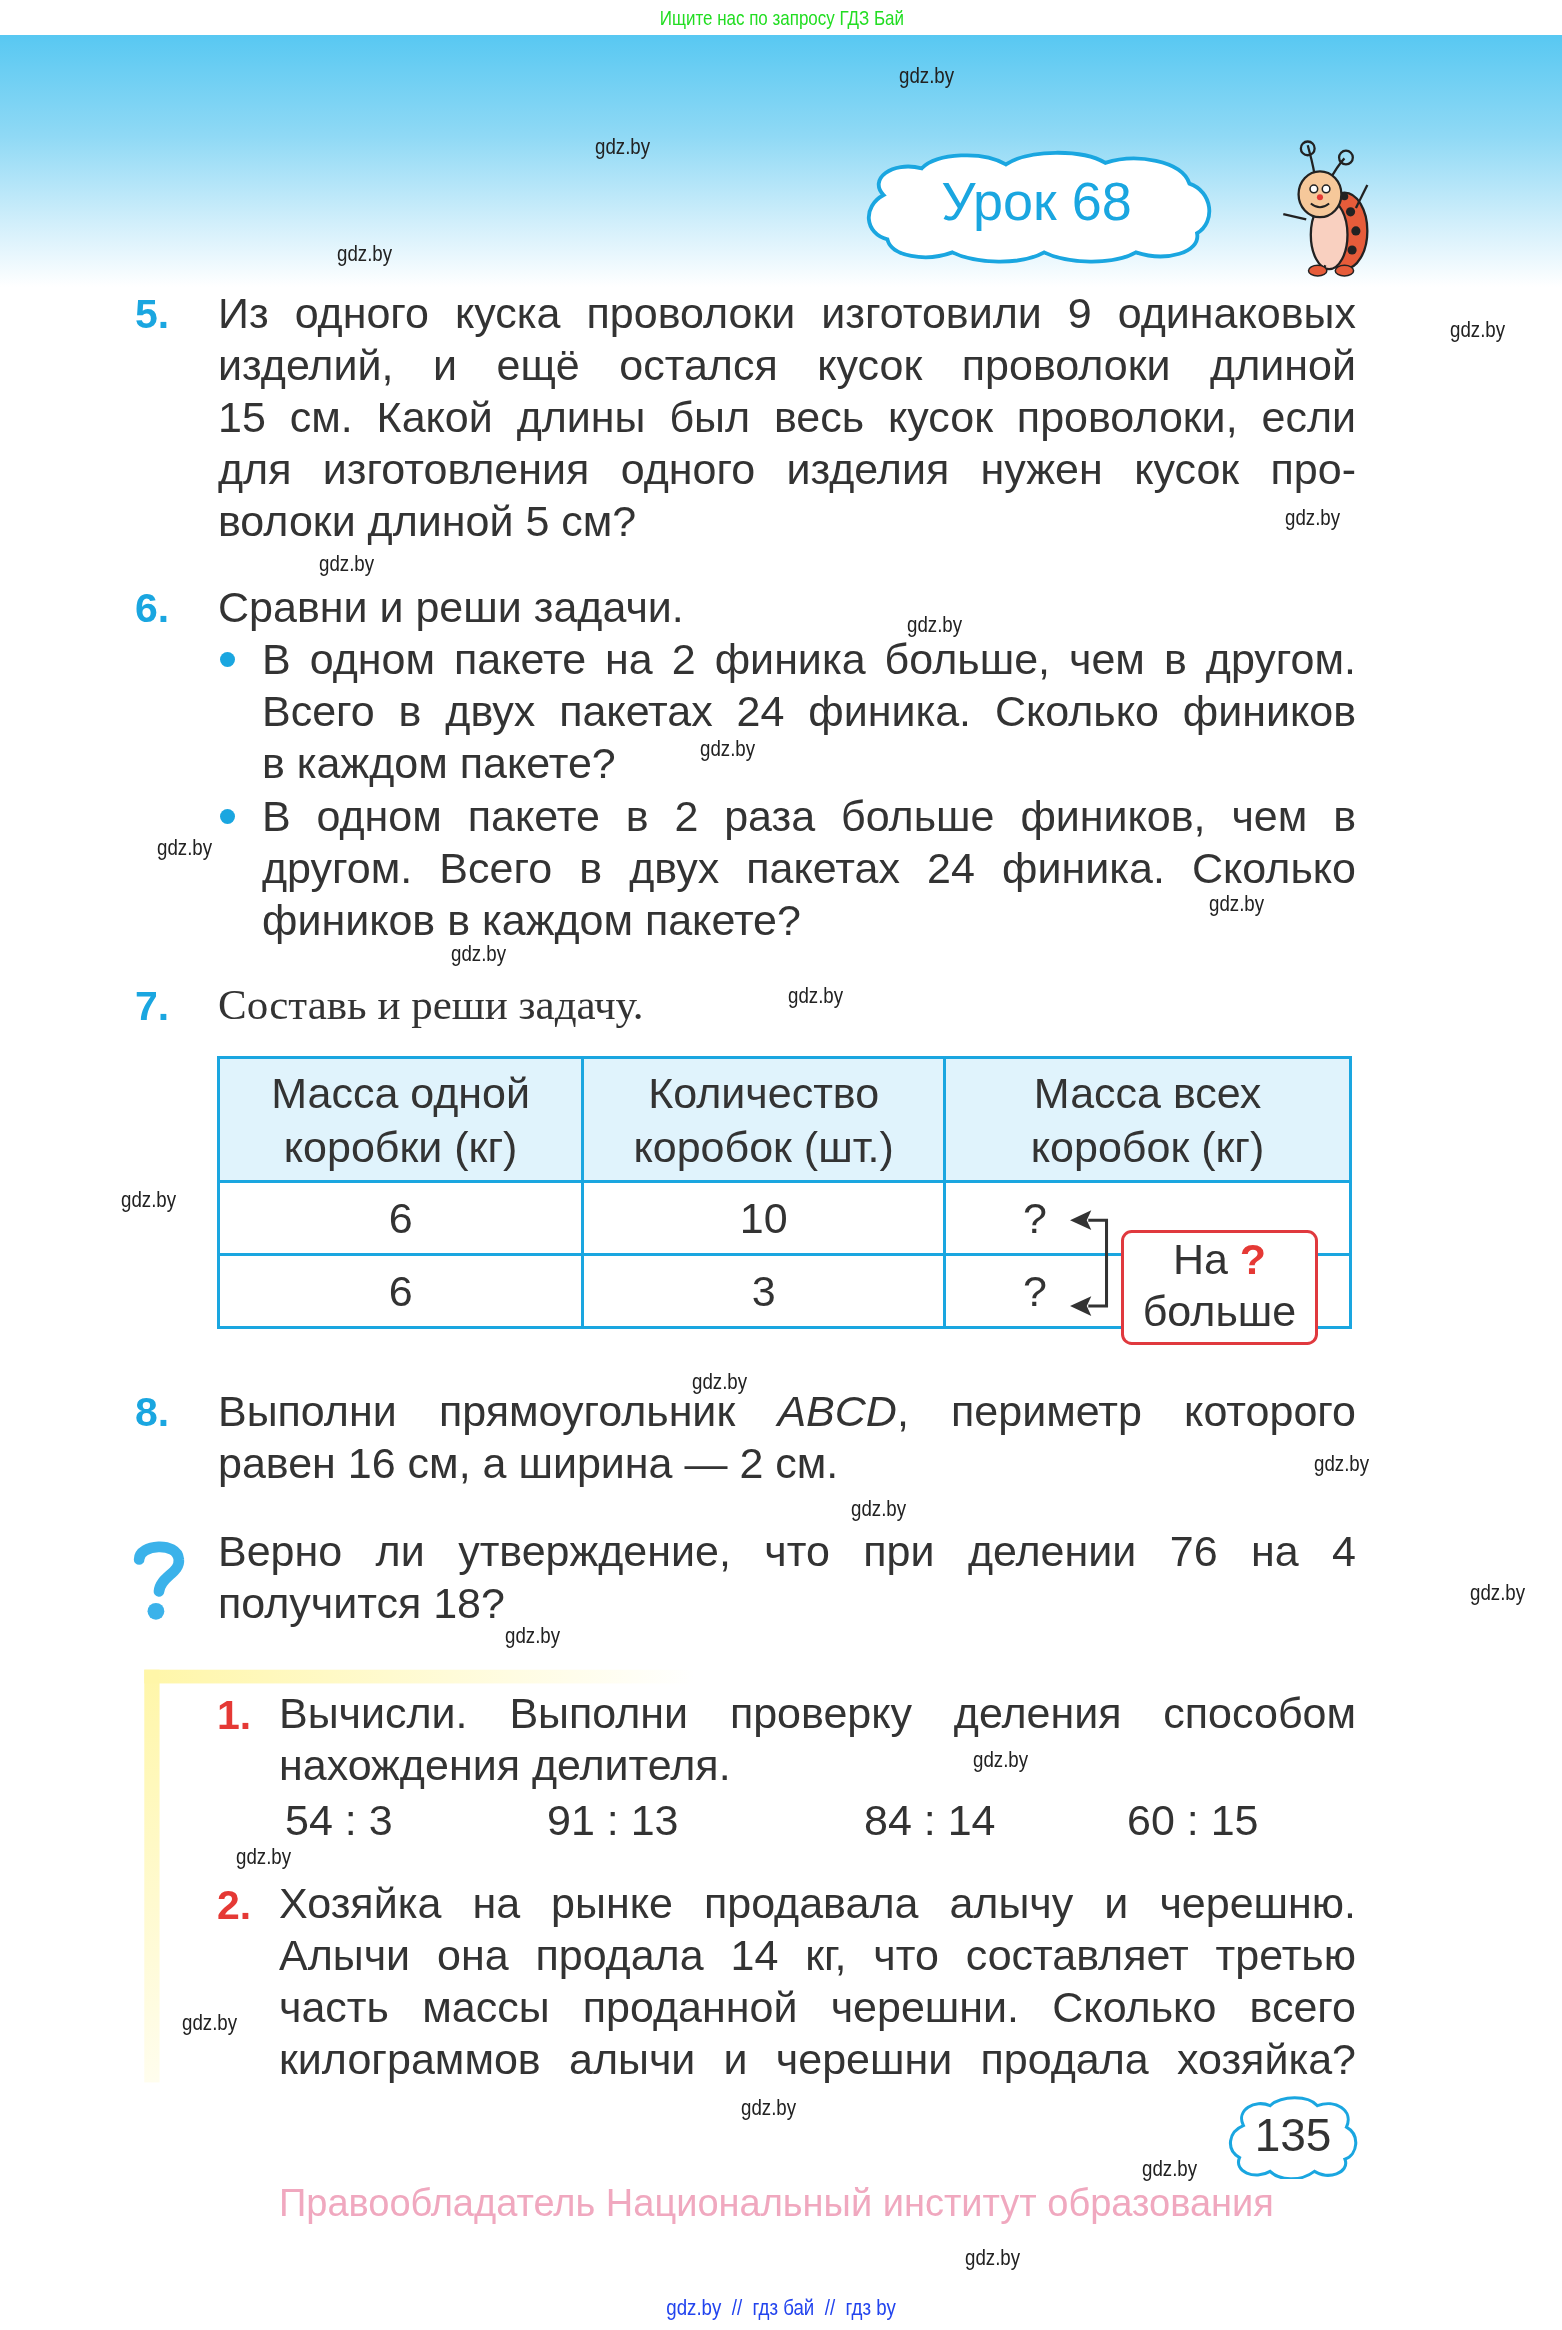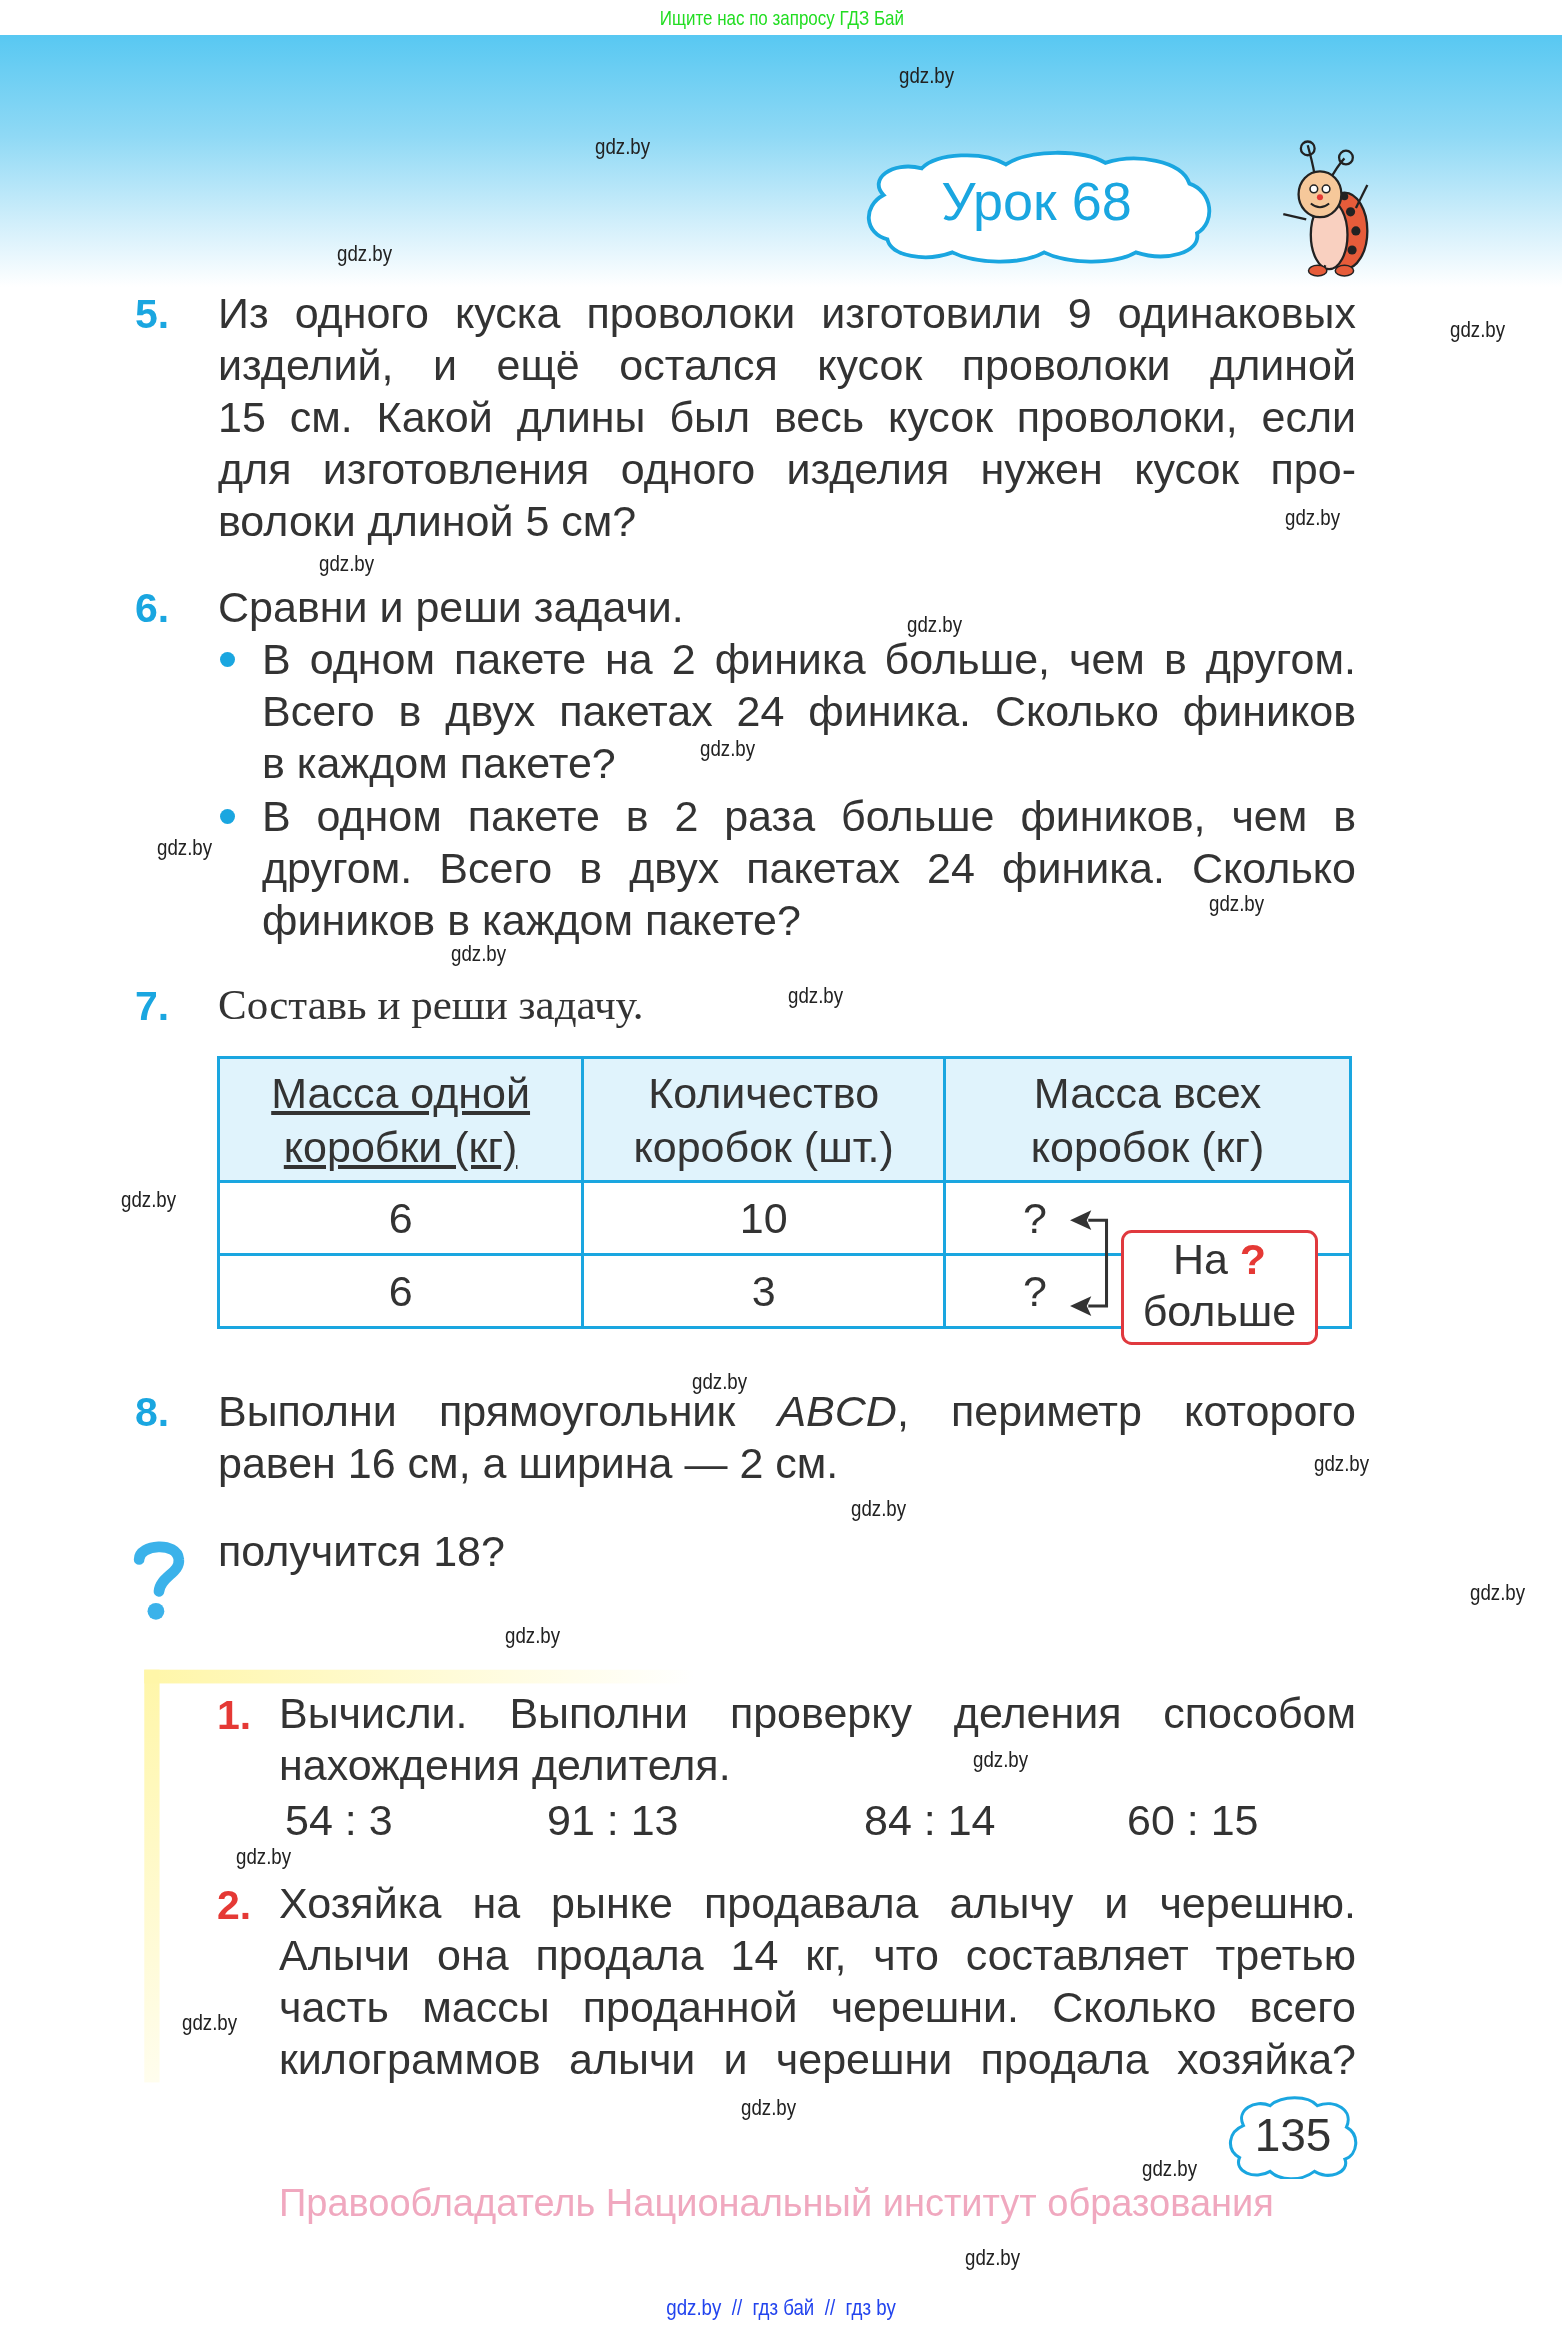--- a/index.html
+++ b/index.html
@@ -20,21 +20,21 @@
   .num.red { color:#e53935; }
   .txt { position:absolute; font-size:43px; line-height:52px; color:#333; text-align:justify; }
   .line { display:block; white-space:nowrap; text-align:justify; text-align-last:justify; }
   .line.last { text-align-last:left; }
   .bullet { position:absolute; width:15.3px; height:15.3px; border-radius:50%; background:#1aa6e0; }
   table.t7 { position:absolute; left:217px; top:1056px; width:1135px; border-collapse:collapse; }
   table.t7 td, table.t7 th { border:3.8px solid #1aa6e0; text-align:center; font-weight:normal;
                              font-size:43px; color:#333; padding:0; }
   table.t7 th { background:#e0f3fc; height:121px; line-height:54px; }
   table.t7 td { height:70px; background:#fff; }
-  .col1 { width:363px;text-decoration:underline; } .col2 { width:360px; } .col3 { width:405px; }
+  .col1 { width:363px; } .col2 { width:360px; } .col3 { width:405px; }
   .diff-box { position:absolute; left:1121px; top:1206px; width:191px; height:109px;
               border:3.1px solid #e0393e; border-radius:10.7px; background:#fff; text-align:center;
               font-size:43px; line-height:52px; color:#333;margin-top:24px; }
   .qmark-red { color:#e53935; font-weight:bold; }
   .arrows { position:absolute; left:1067px; top:1201px; width:57px; height:122px; }
   .dash-frame { position:absolute; left:136px; top:1659px; width:842px; height:428px; }
   .hint-icon { position:absolute; left:130px; top:1538px; width:61px; height:84px; }
   .page-cloud { position:absolute; left:1224px; top:2095px; width:138px; height:84px; }
   .page-num { position:absolute; left:1224px; top:2108px; width:138px; text-align:center; font-size:46px; color:#333; }
   .rights { position:absolute; left:279px; top:2182px; font-size:38px; color:#f0a8bf; white-space:nowrap; }
@@ -153,20 +153,21 @@
 <div class="txt" style="left:218px; top:1385px; width:1138px;">
   <span class="line"><span>Выполни прямоугольник </span><i>ABCD</i><span>, периметр которого</span></span>
   <span class="line last">равен 16 см, а ширина — 2 см.</span>
 </div>
 
 <svg class="hint-icon" viewBox="0 0 80 110">
   <path d="M12,28 C12,8 62,4 64,28 C66,46 40,50 38,70" fill="none" stroke="#3bb2ea" stroke-width="14" stroke-linecap="round"></path>
   <circle cx="34" cy="96" r="11" fill="#3bb2ea"></circle>
 </svg>
 <div class="txt" style="left:218px; top:1525px; width:1138px;">
+  <span class="line">Верно ли утверждение, что при делении 76 на 4</span>
   <span class="line last">получится 18?</span>
 </div>
 
 <svg class="dash-frame" viewBox="0 0 1100 560">
   <defs>
     <linearGradient id="fadeH" x1="0" x2="1" y1="0" y2="0">
       <stop offset="0" stop-color="#e53935" stop-opacity="1"></stop>
       <stop offset="0.75" stop-color="#e53935" stop-opacity="0.15"></stop>
       <stop offset="1" stop-color="#e53935" stop-opacity="0"></stop>
     </linearGradient>

